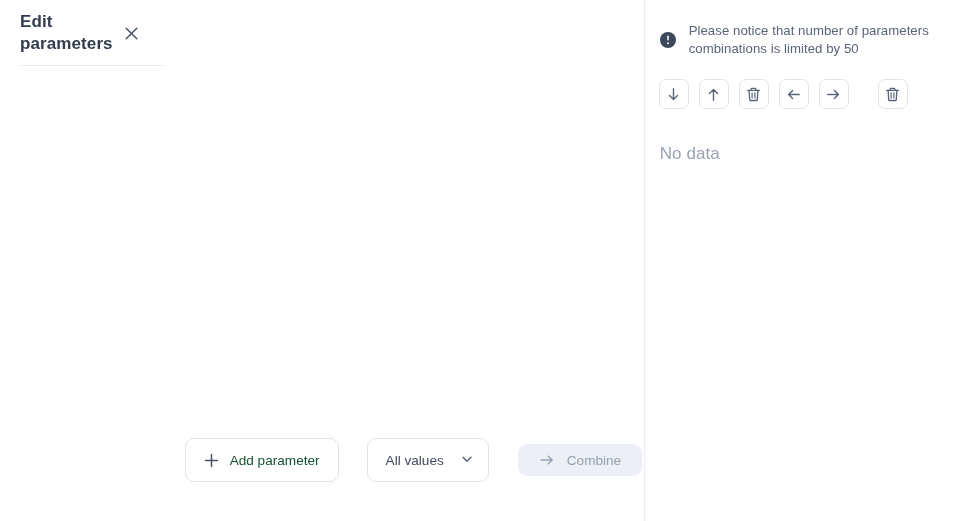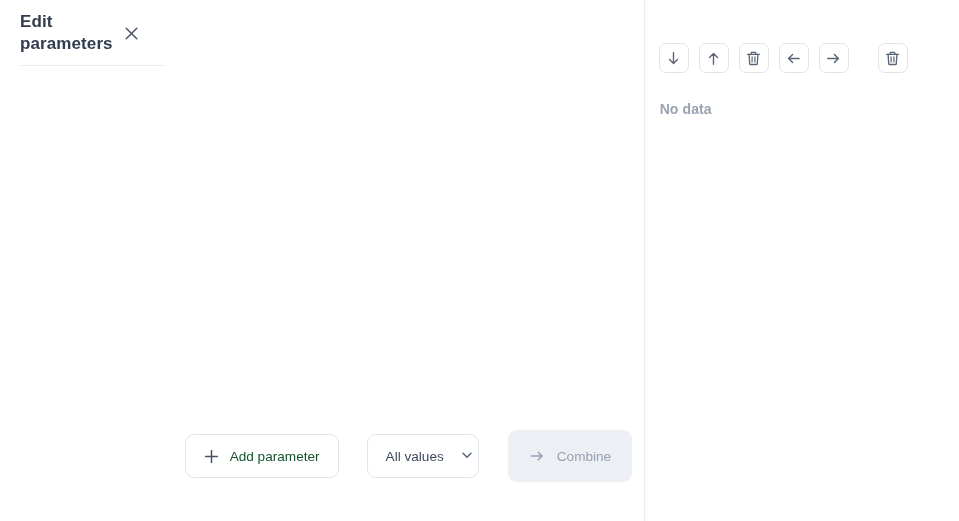--- a/index.html
+++ b/index.html
@@ -140,26 +140,25 @@
     justify-content: center;
     cursor: pointer;
     box-sizing: border-box;
     padding: 0;
   }
   .tool-btn svg { display: block; }
   .tool-gap { width: 9px; flex: 0 0 9px; }
 
   
   .no-data {
-    margin-top: 28px;
-    font-size: 14px;
+    margin-top: 35px;
+    font-size: 17px;
     color: #9aa3b2;
     padding-left: 2px;
     letter-spacing: 0.1px;
-    font-weight: bold;
   }
 
   
   .left-controls {
     display: flex;
     align-items: center;
     padding: 0 20px 39px 20px;
   }
   .btn-outline {
     height: 44px;
@@ -179,30 +178,30 @@
   }
   .btn-outline svg { display: block; flex: 0 0 auto; }
   .select-box {
     height: 44px;
     border: 1px solid #dfe4ec;
     border-radius: 9px;
     background: #ffffff;
     display: inline-flex;
     align-items: center;
     gap: 16px;
-    padding: 0 4px 0 18px;
+    padding: 0 14px 0 18px;
     font-size: 13.6px;
     color: #3f4a5e;
     cursor: pointer;
     box-sizing: border-box;
     margin-left: 28px;
     white-space: nowrap;
   }
   .btn-disabled {
-    height: 52px;
+    height: 32px;
     border: 1px solid transparent;
     border-radius: 9px;
     background: #eceff4;
     display: inline-flex;
     align-items: center;
     justify-content: center;
     gap: 12px;
     padding: 0 20px;
     font-size: 13.6px;
     color: #97a0b1;
@@ -297,20 +296,29 @@
             </svg>
           </span>
           <span>Combine</span>
         </div>
 
       </div>
     </div>
 
     <div class="right-pane">
 
+      <div class="notice-row">
+        <span class="notice-icon">
+          <svg width="16" height="16" viewBox="0 0 16 16" fill="none" aria-hidden="true">
+            <rect x="7.25" y="3.6" width="1.5" height="5" rx="0.75" fill="#ffffff"></rect>
+            <circle cx="8" cy="11.2" r="0.95" fill="#ffffff"></circle>
+          </svg>
+        </span>
+        <span class="notice-text">Please notice that number of parameters combinations is limited by 50</span>
+      </div>
 
       <div class="toolbar">
 
         <button class="tool-btn">
           <span>
             <svg width="17" height="17" viewBox="0 0 17 17" fill="none" aria-hidden="true">
               <path d="M8.5 2.8 V13.4 M4.5 9.4 L8.5 13.4 L12.5 9.4" stroke="#5a6477" stroke-width="1.4" stroke-linecap="round" stroke-linejoin="round"></path>
             </svg>
           </span>
         </button>

